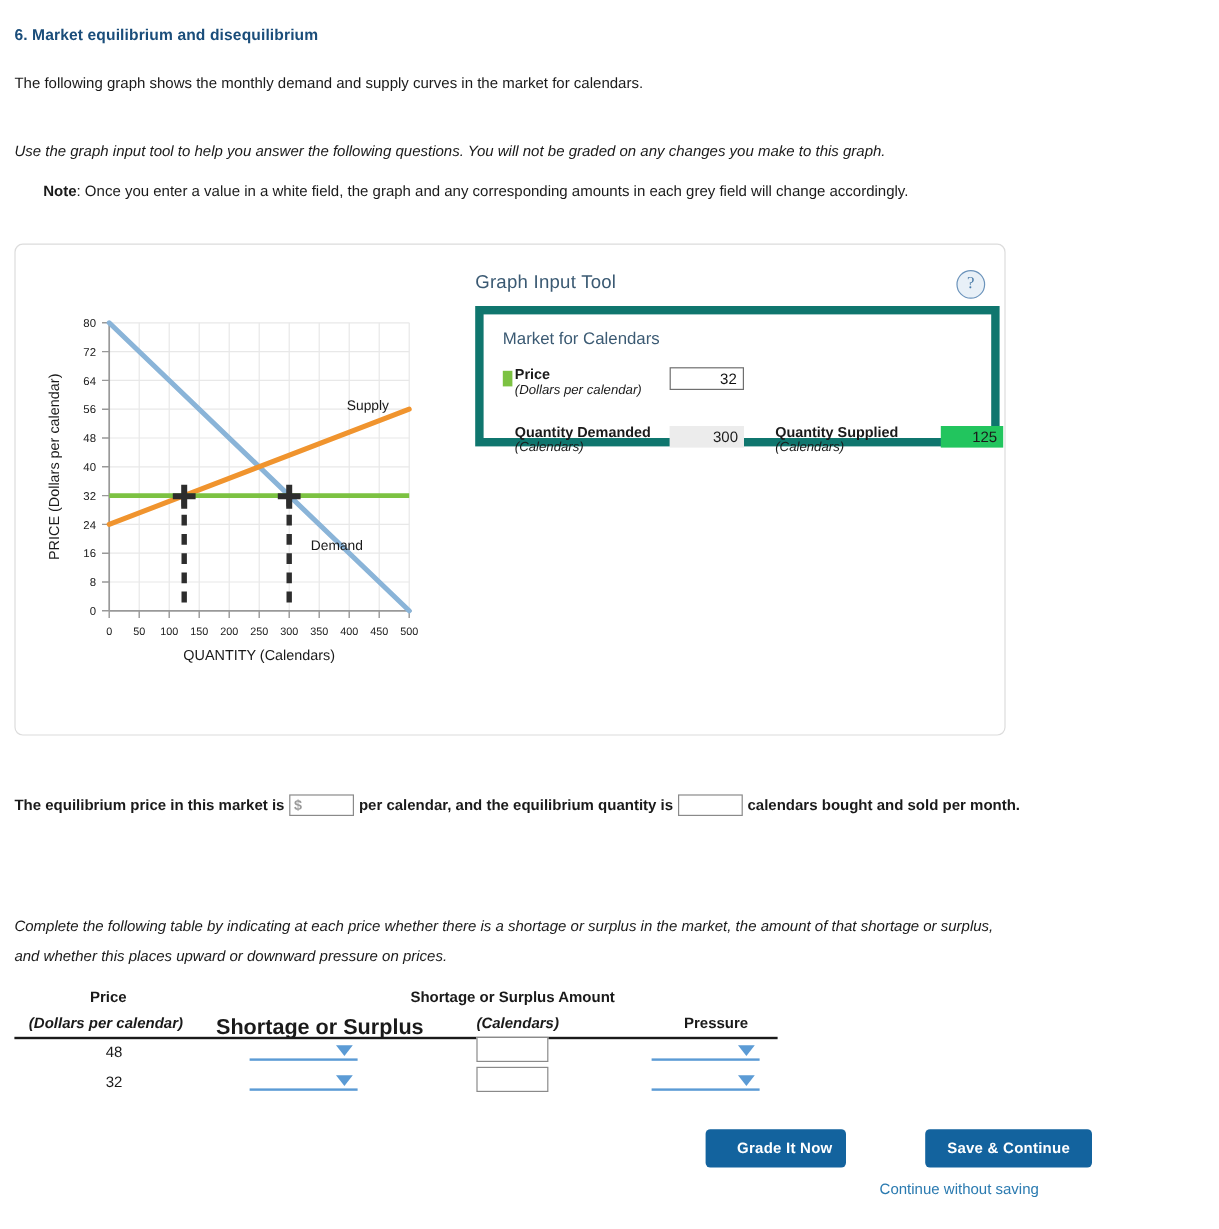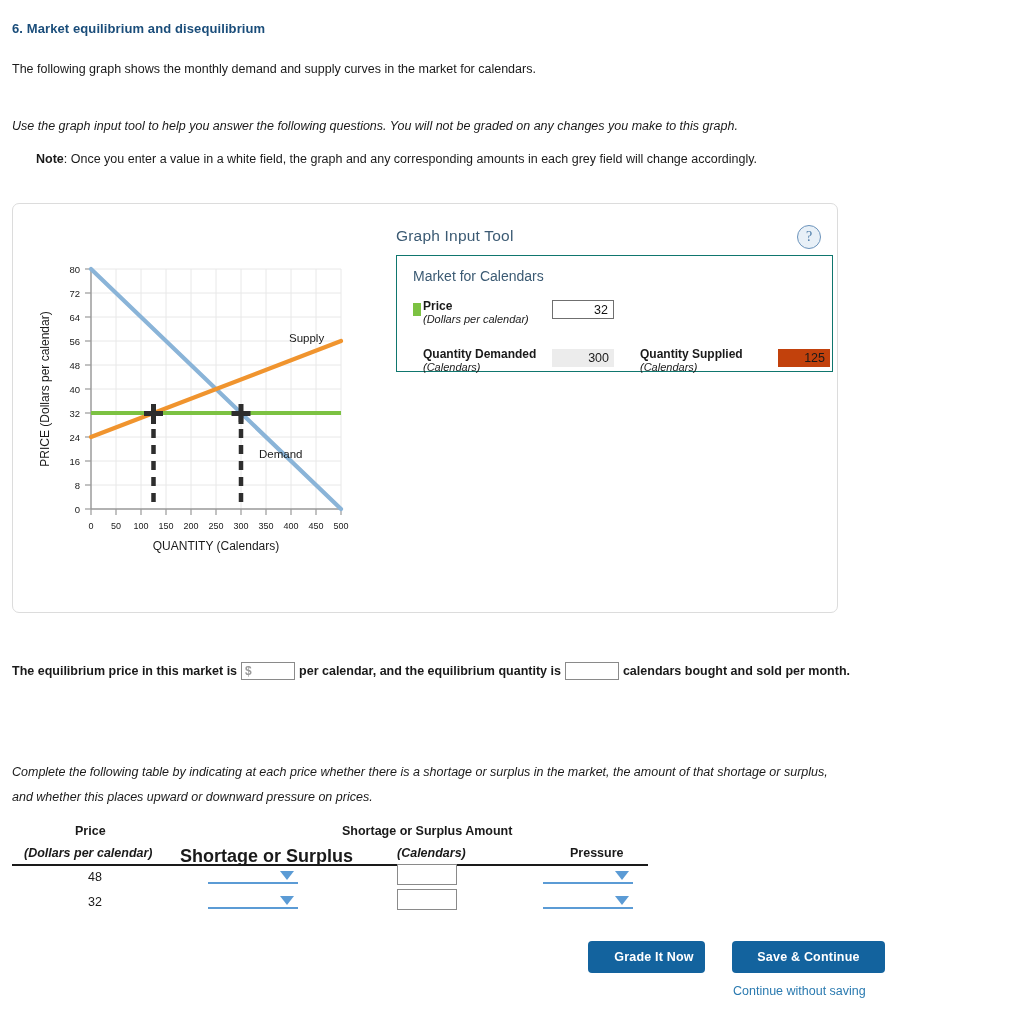--- a/index.html
+++ b/index.html
@@ -50,21 +50,21 @@
   .help-icon {
     position: absolute; left: 784px; top: 21px;
     width: 24px; height: 24px; border-radius: 50%;
     border: 1.6px solid #6b93bb; background: #e8f0f7;
     color: #4a7ba7; font-size: 14px; line-height: 21px;
     text-align: center; cursor: pointer; font-family: "Liberation Serif", serif;
   }
   .git-box {
     position: absolute; left: 383px; top: 51px;
     width: 437px; height: 117px;
-    border: 1px solid #0f766e; background: #fff;
+    border: 7px solid #0f766e; background: #fff;
   }
   .git-market {
     position: absolute; left: 16px; top: 12px;
     font-size: 14px; color: #3b5a73;
   }
   .green-swatch {
     position: absolute; left: 16px; top: 47px;
     width: 8px; height: 13px; background: #7cc242;
   }
   .lbl-price {
@@ -90,21 +90,21 @@
     width: 62px; height: 18px; background: #ececec;
     text-align: right; padding: 0 5px; font-size: 12.5px; line-height: 18px;
   }
   .lbl-qs {
     position: absolute; left: 243px; top: 92px;
     font-size: 12px; font-weight: bold; line-height: 12.5px;
   }
   .lbl-qs .sub { font-weight: normal; font-style: italic; display: block; font-size: 11px; }
   .fld-qs {
     position: absolute; left: 381px; top: 93px;
-    width: 52px; height: 18px; background: #c2410c;
+    width: 52px; height: 18px; background: #22c55e;
     text-align: right; padding: 0 5px; font-size: 12.5px; line-height: 18px;
   }
 
   
   .eq-line {
     position: absolute; left: 12px; top: 662px;
     font-size: 12.5px; white-space: nowrap;
     display: flex; align-items: center; gap: 0; font-weight: bold;
   }
   .eq-inp {
@@ -145,21 +145,21 @@
     border: 1.3px solid #8a8a8a; background: #fff;
   }
 
   
   .btn {
     position: absolute; background: #13639e; color: #fff;
     font-weight: bold; font-size: 12.5px; border: none; border-radius: 4px;
     cursor: pointer; letter-spacing: .2px;
   }
   .btn-grade { left: 588px; top: 941px; width: 117px; height: 32px; padding-left: 21px; }
-  .btn-save  { left: 732px; top: 941px; width: 153px; height: 32px; }
+  .btn-save  { left: 771px; top: 941px; width: 139px; height: 32px; }
   .link-cont {
     position: absolute; left: 733px; top: 984px;
     color: #2a7ab0; font-size: 12.5px; cursor: pointer;
   }
 </style>
 </head>
 <body>
 
 <div class="page">
 

